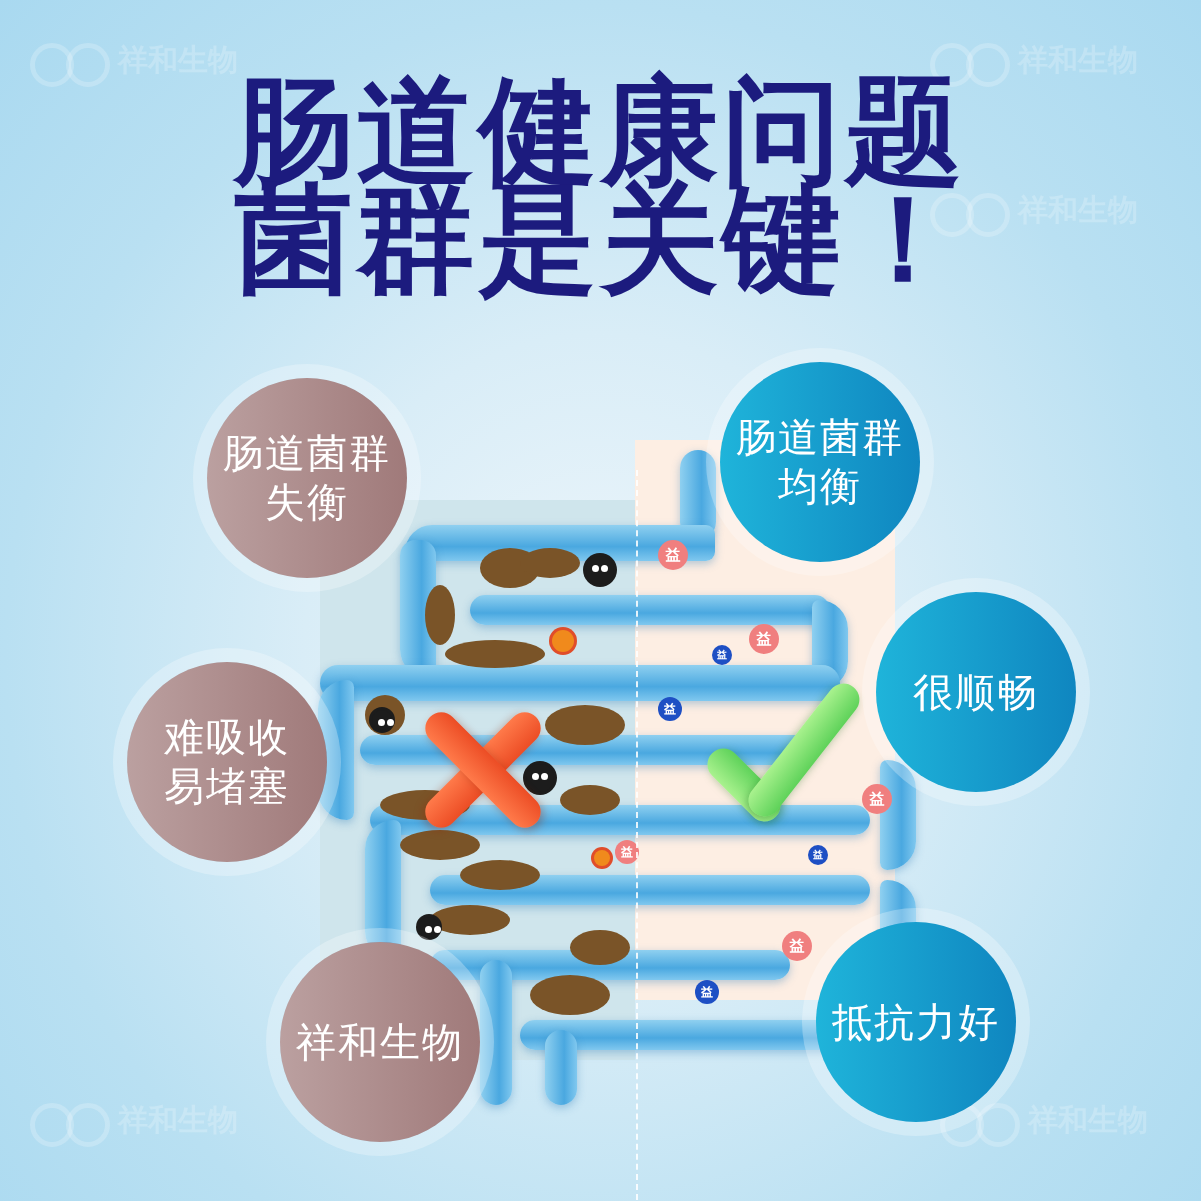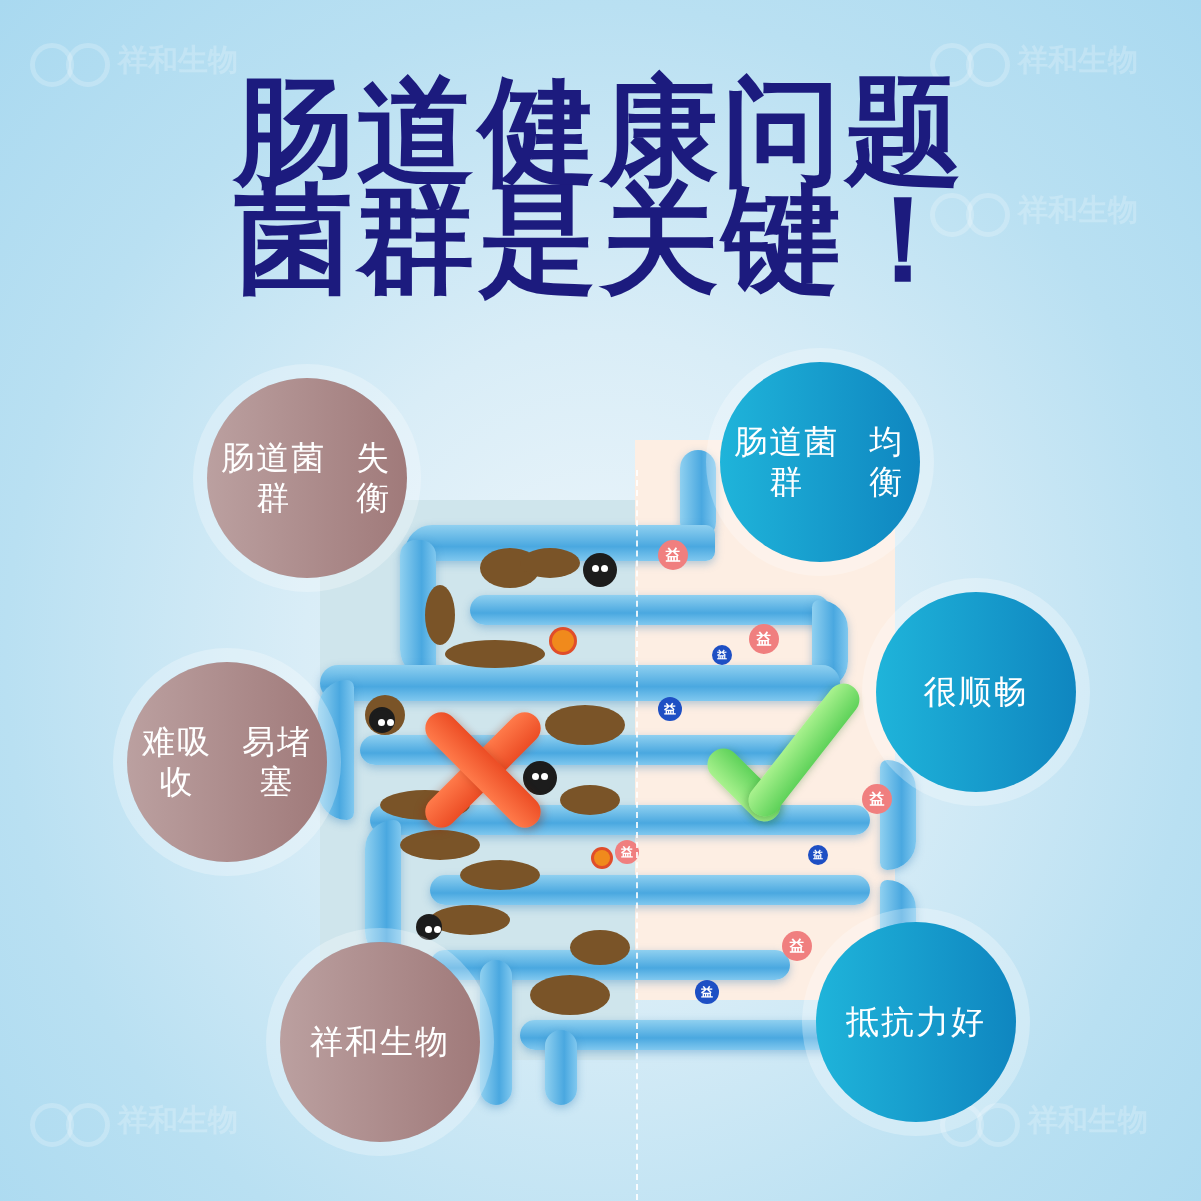--- a/index.html
+++ b/index.html
@@ -37,21 +37,21 @@
 
   .xmark { position: absolute; left: 412px; top: 700px; width: 140px; height: 140px; }
   .xmark span { position: absolute; left: 55px; top: -5px; width: 32px; height: 150px; background: linear-gradient(90deg, #ff7a4a, #ec4d25); border-radius: 16px; box-shadow: 0 4px 8px rgba(150,40,10,0.35); }
   .xmark span.a { transform: rotate(45deg); }
   .xmark span.b { transform: rotate(-45deg); }
   .check { position: absolute; left: 700px; top: 680px; width: 160px; height: 140px; }
   .check span { position: absolute; background: linear-gradient(90deg, #a9f28e, #5fd25a); border-radius: 16px; box-shadow: 0 4px 8px rgba(30,110,30,0.35); }
   .check span.s { left: 28px; top: 60px; width: 32px; height: 90px; transform: rotate(-45deg); }
   .check span.l { left: 88px; top: -10px; width: 32px; height: 160px; transform: rotate(38deg); }
 
-  .bubble { position: absolute; border-radius: 50%; color: #fff; display: flex; flex-direction: row; align-items: center; justify-content: center; font-size: 33px; line-height: 1.22; letter-spacing: 2px; box-shadow: 0 0 0 14px rgba(255,255,255,0.28); }
+  .bubble { position: absolute; border-radius: 50%; color: #fff; display: flex; flex-direction: column; align-items: center; justify-content: center; font-size: 40px; line-height: 1.22; letter-spacing: 2px; box-shadow: 0 0 0 14px rgba(255,255,255,0.28); }
   .bubble.bad { background: linear-gradient(90deg, #bba0a0, #a07a7a); }
   .bubble.good { background: linear-gradient(90deg, #1fb4da, #0f86c0); }
   .bubble span { display: block; text-align: center; }
 </style>
 </head>
 <body>
 
 <div class="watermark" style="left:30px;top:40px;">
     <span class="inf"></span>
     <span>祥和生物</span>

